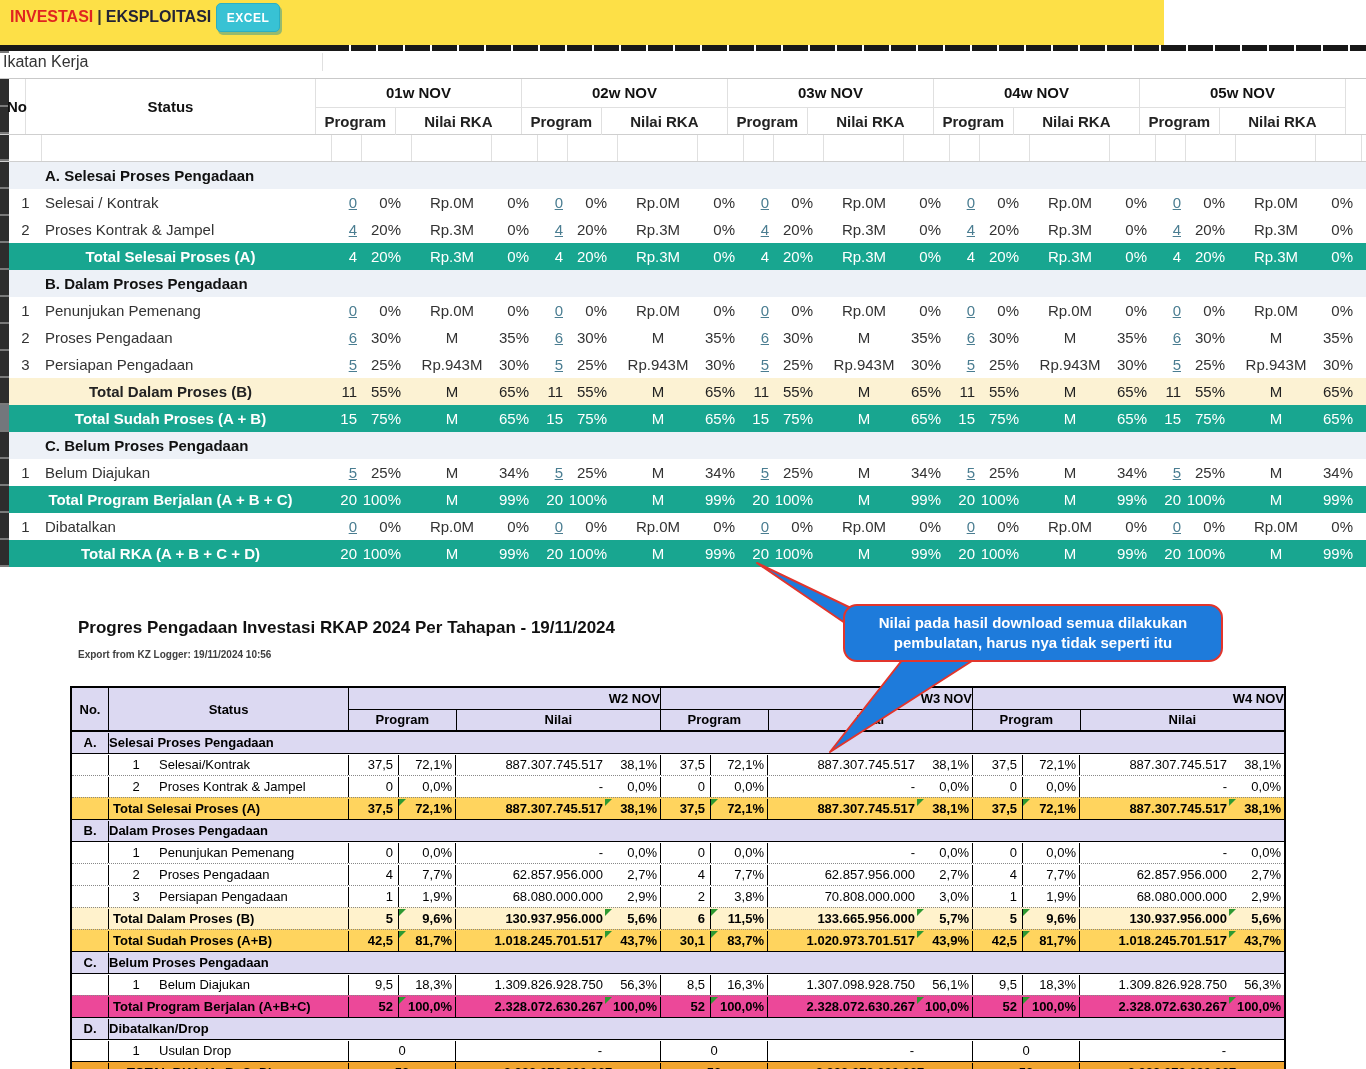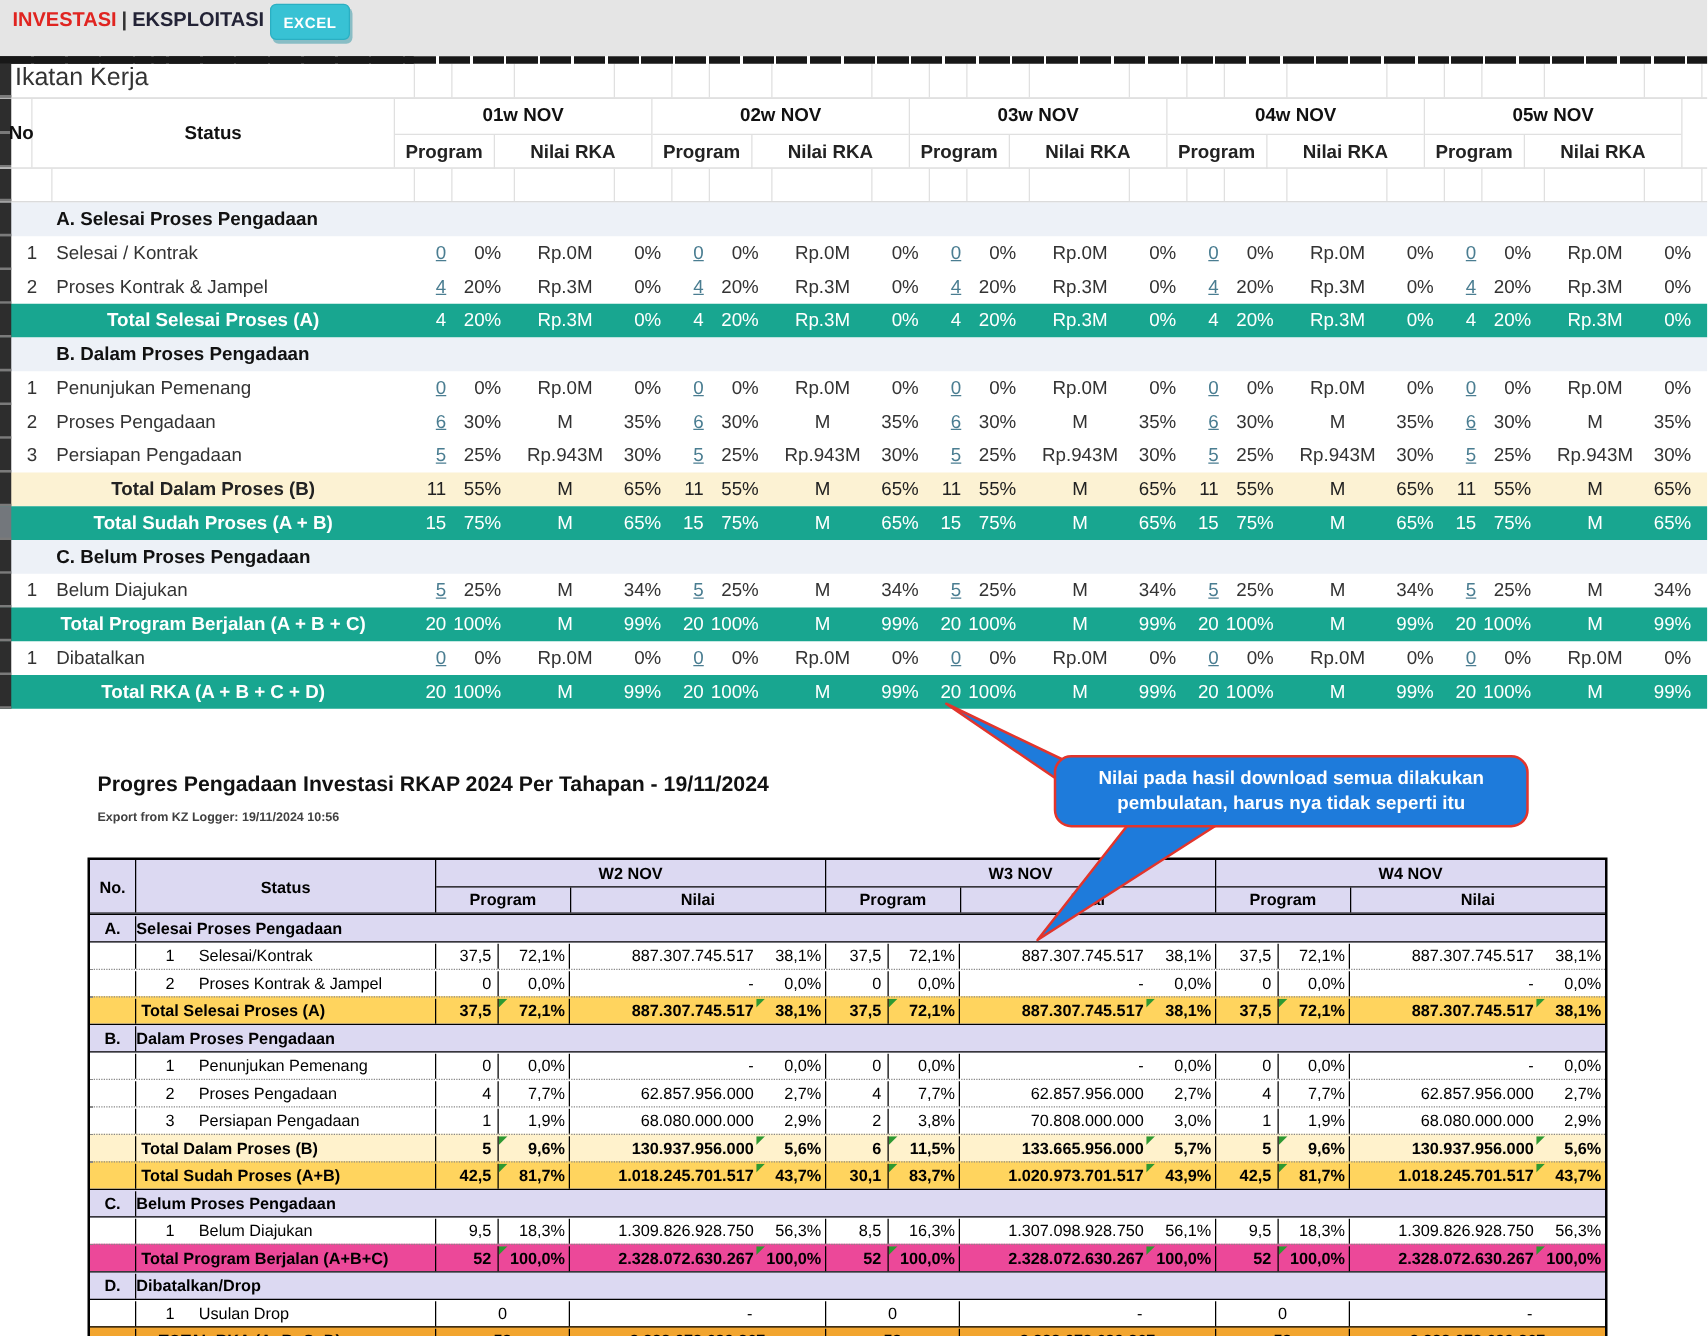--- a/index.html
+++ b/index.html
@@ -1,19 +1,19 @@
 <!DOCTYPE html>
 <html><head>
 <meta charset="utf-8">
 <style>
   html,body{margin:0;padding:0;background:#fff;}
   .canvas{position:relative;width:1366px;height:1069px;background:#fff;overflow:hidden;
           font-family:"Liberation Sans",sans-serif;color:#222;}
   
-  .appbar{position:absolute;left:0;top:0;width:1366px;height:45px;background:#e5e5e5;}
+  .appbar{position:absolute;left:0;top:0;width:1164px;height:45px;background:#fde047;}
   .brand{position:absolute;left:10px;top:8px;font-size:16px;font-weight:bold;}
   .brand-red{color:#E02420;}
   .brand-sep{color:#333;font-weight:bold;padding:0 4px;}
   .brand-dark{color:#232336;}
   .excel-btn{position:absolute;left:216px;top:3px;width:64px;height:29px;background:#38C2D4;
              border:1px solid #2BAFC2;border-radius:5px;color:#fff;font-weight:bold;font-size:12px;
              letter-spacing:.5px;box-shadow:2px 3px 0 rgba(24,140,158,.45);cursor:pointer;
              font-family:"Liberation Sans",sans-serif;}
   
   #top-table{position:absolute;left:0;top:45px;width:1366px;}
@@ -25,21 +25,21 @@
   .w-strip{width:9px;align-self:stretch;}
   .strip{background:#2D2D2D;border-bottom:2px solid #7A7A7A;}
   .strip.thumb{background:#73777C;}
   .w-no{width:33px;text-align:center;}
   .w-status{width:290px;padding-left:3px;}
   .w-sec{width:323px;}
   .w-cnt{width:30px;text-align:right;padding-right:5px;}
   .w-p1{width:50px;text-align:right;padding-right:11px;}
   .w-val{width:80px;text-align:center;}
   .w-p2{width:46px;text-align:right;padding-right:9px;}
-  .t-ikatan{height:27px;font-size:20px;border-bottom:1px solid #c9c9c9;background:#fff;}
+  .t-ikatan{height:27px;font-size:16px;border-bottom:1px solid #c9c9c9;background:#fff;flex-direction:column;}
   .ik-label{padding-left:3px;}
   .lightb{border-right:1px solid #e0e0e0;align-self:stretch;}
   .thead-flex{display:flex;height:55px;border-bottom:1px solid #cfcfcf;background:#fff;}
   .strip55{background:linear-gradient(#2D2D2D 0 26px,#7A7A7A 26px 28px,#2D2D2D 28px 100%);border-bottom:2px solid #7A7A7A;}
   .hcell{box-sizing:border-box;display:flex;align-items:center;justify-content:center;
          font-weight:bold;font-size:15px;color:#111;border-right:1px solid #e0e0e0;}
   .hcell.w-no{width:17px;}
   .hcell.w-status{width:290px;padding:0;}
   .wcol{width:206px;box-sizing:border-box;border-right:1px solid #e0e0e0;}
   .wk-label{height:28px;line-height:28px;text-align:center;font-weight:bold;font-size:15px;color:#111;
@@ -65,21 +65,21 @@
   .b-title{position:absolute;left:78px;top:618px;font-size:17px;font-weight:bold;color:#111;}
   .b-sub{position:absolute;left:78px;top:649px;font-size:10px;font-weight:bold;color:#404040;}
   
   #bottom-table{position:absolute;left:70px;top:686px;width:1212px;box-sizing:content-box;
                 border:2px solid #000;background:#fff;font-size:13px;color:#000;}
   .bhead{display:flex;height:42px;background:#DCD9F2;border-bottom:1px solid #000;}
   .bh{box-sizing:border-box;display:flex;align-items:center;justify-content:center;font-weight:bold;font-size:13px;}
   .bh-no{width:36px;}
   .bh-status{width:240px;border-left:1px solid #000;}
   .bwcol{width:312px;box-sizing:border-box;border-left:1.5px solid #000;}
-  .bwk-label{height:21px;line-height:21px;text-align:center;font-weight:bold;border-bottom:1px solid #000;}
+  .bwk-label{height:21px;line-height:21px;text-align:right;font-weight:bold;border-bottom:1px solid #000;}
   .bwk-sub{display:flex;height:20px;}
   .bsub-prog{width:107px;text-align:center;line-height:20px;font-weight:bold;box-sizing:border-box;}
   .bsub-nilai{width:205px;text-align:center;line-height:20px;font-weight:bold;border-left:1px solid #000;box-sizing:border-box;}
   .brow{display:flex;height:21px;align-items:center;font-size:13px;}
   .bc{flex:none;box-sizing:border-box;white-space:nowrap;overflow:hidden;line-height:20px;}
   .b-no{width:36px;text-align:center;font-weight:bold;}
   .b-status{width:240px;padding-left:4px;}
   .rnum{display:inline-block;width:46px;text-align:center;}
   .b-cnt{width:50px;text-align:right;padding-right:5px;position:relative;}
   .b-p1{width:57px;text-align:right;padding-right:3px;position:relative;}

